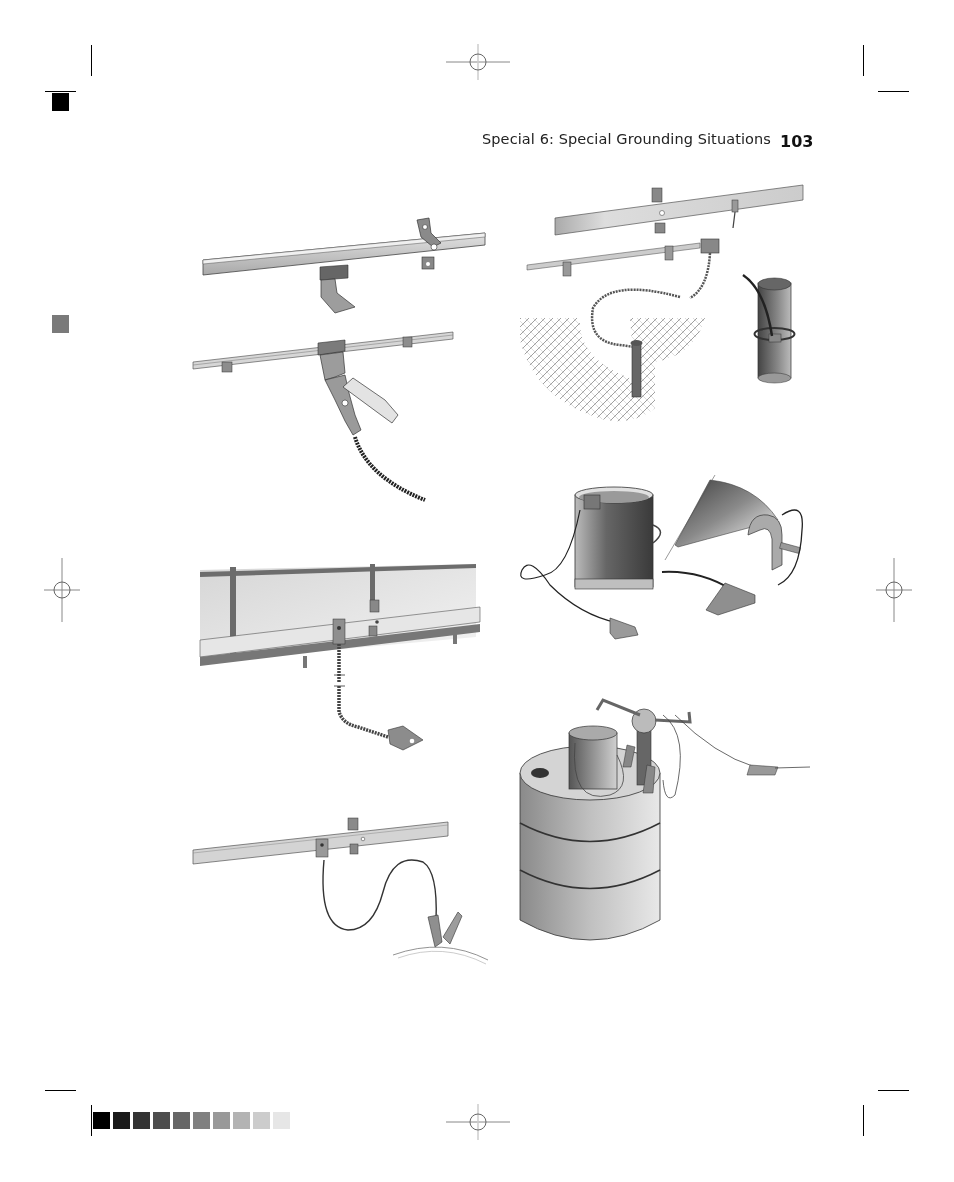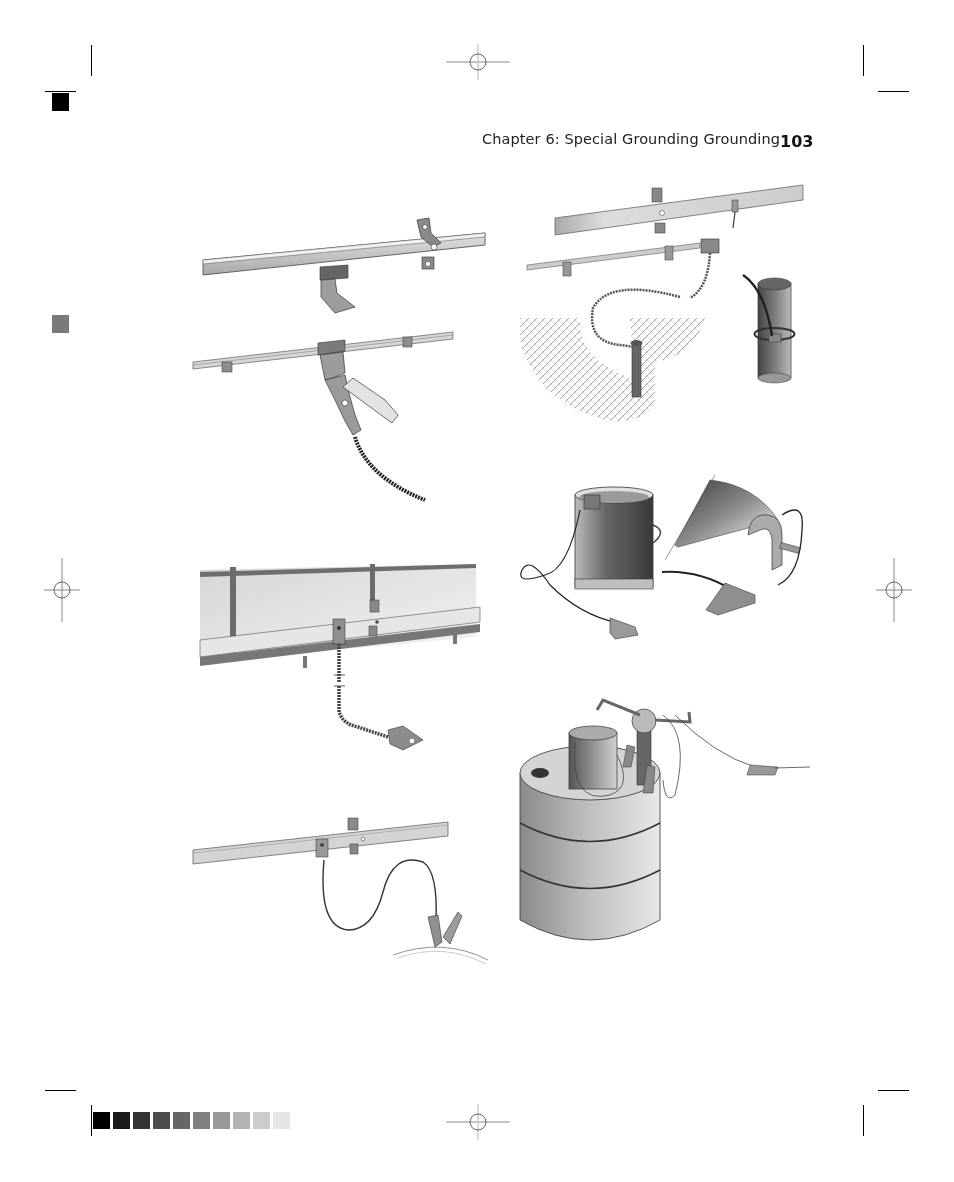--- a/index.html
+++ b/index.html
@@ -45,21 +45,21 @@
   <line x1="0" y1="32" x2="36" y2="32" stroke="#888" stroke-width="1"></line>
   <circle cx="18" cy="32" r="8" fill="none" stroke="#666" stroke-width="1"></circle>
 </svg>
 <svg class="reg" style="left:876px;top:558px;" width="36" height="64" viewBox="0 0 36 64">
   <line x1="18" y1="0" x2="18" y2="64" stroke="#888" stroke-width="1"></line>
   <line x1="0" y1="32" x2="36" y2="32" stroke="#888" stroke-width="1"></line>
   <circle cx="18" cy="32" r="8" fill="none" stroke="#666" stroke-width="1"></circle>
 </svg>
 
 <div class="header">
-  <span class="chapter">Chapter 6:  Special Grounding Grounding</span>
+  <span class="chapter">Special 6:  Special Grounding Situations</span>
   <span class="pagenum">103</span>
 </div>
 
 <svg class="fig" style="left:185px;top:215px;" width="310" height="300" viewBox="0 0 310 300">
   <defs>
     <linearGradient id="gbar" x1="0" y1="0" x2="0" y2="1">
       <stop offset="0" stop-color="#e2e2e2"></stop>
         <stop offset="1" stop-color="#a9a9a9"></stop>
     </linearGradient>
   </defs>

